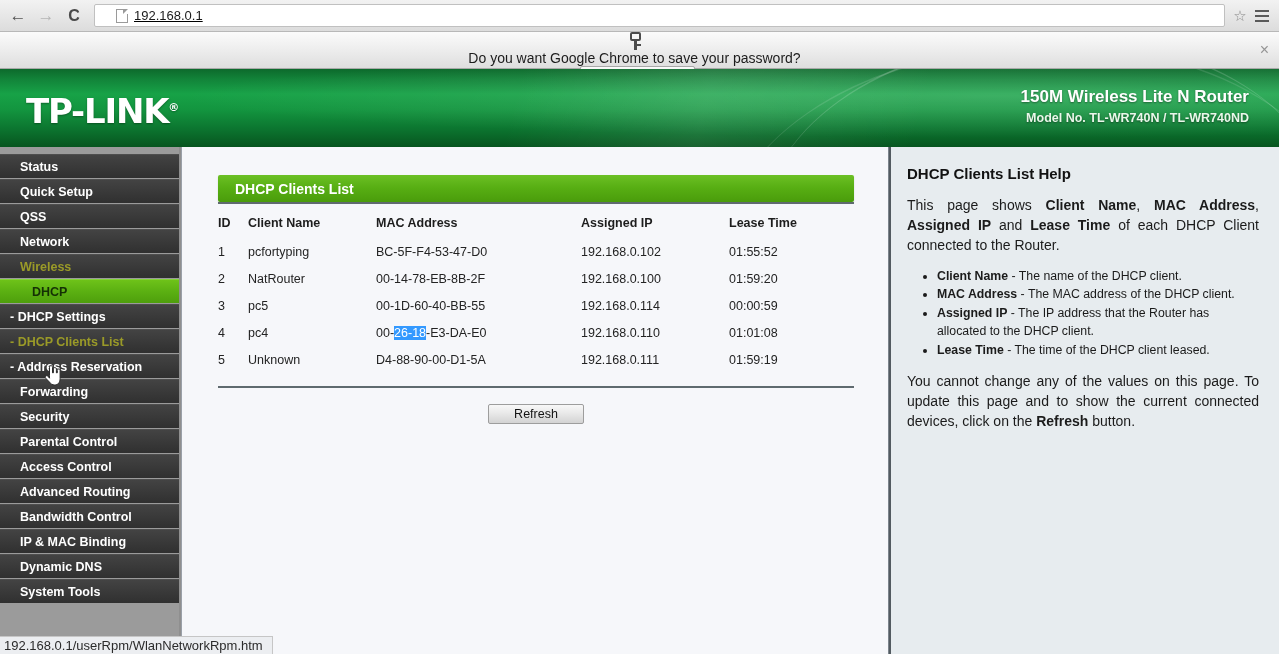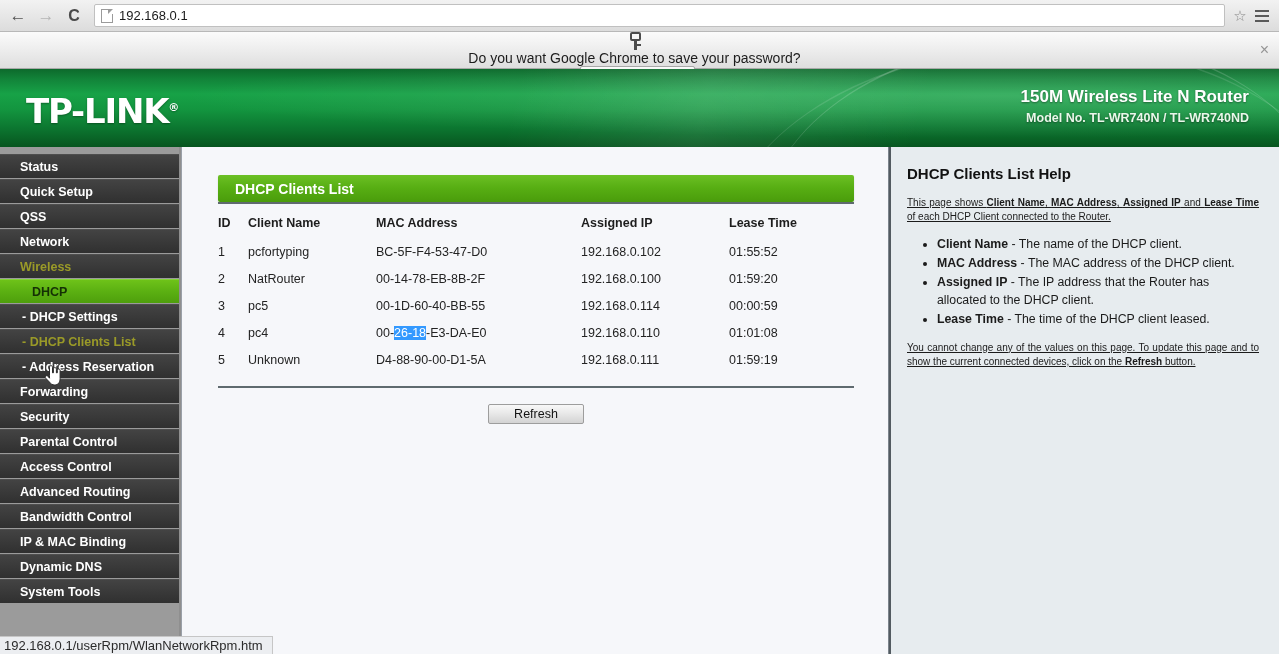--- a/index.html
+++ b/index.html
@@ -30,22 +30,23 @@
   .nav-btn.disabled { color: #b5b5b5; }
   .nav-btn.reload { font-size: 16px; font-weight: bold; color: #4a4a4a; }
 
   #omnibox {
     flex: 1 1 auto; height: 23px;
     background: #fff;
     border: 1px solid #c0c0c0;
     border-radius: 2px;
     margin: 0 4px 0 6px;
     display: flex; align-items: center;
-    padding: 0 4px;
+    padding: 0 19px;
     position: relative;
+    text-decoration: underline;
   }
   #page-doc-icon {
     width: 12px; height: 14px;
     border: 1px solid #9a9a9a;
     background: #fff;
     position: relative;
     margin: 0 6px 0 2px;
     flex: 0 0 auto;
   }
   #page-doc-icon:after {
@@ -191,21 +192,21 @@
     border-top: 1px solid #4e4e4e;
     text-align: right;
   }
   .menu-item.hovered { color: #9a9a28; }
   .menu-item.active {
     background: linear-gradient(to bottom, #6ec219 0%, #5bb012 50%, #4e9f0c 100%);
     color: #153005;
     border-top: 1px solid #84d437;
     padding-left: 32px;
   }
-  .menu-item.sub { padding-left: 22px; font-weight: bold; }
+  .menu-item.sub { padding-left: 10px; font-weight: bold; }
   .menu-item.sub.selected { color: #9a9a28; }
 
   
   #main-panel {
     flex: 1 1 auto;
     background: #f6f7fa;
     border-left: 1px solid #9aa0a8;
     border-right: 1px solid #7c848c;
     padding: 28px 30px 4px 36px;
     position: relative;
@@ -272,24 +273,23 @@
     border-left: 2px solid #525a60;
     padding: 18px 20px 0 16px;
     color: #1b1b1b;
   }
   #help-title {
     font-size: 15px; font-weight: bold; color: #121212;
     margin-bottom: 14px;
     font-family: "Liberation Sans", sans-serif;
   }
   .help-para {
-    font-size: 10px; line-height: 1.42; text-align: justify;
+    font-size: 14px; line-height: 1.42; text-align: justify;
     margin-bottom: 12px;
     font-family: "Liberation Sans", sans-serif;
-    text-decoration: underline;
   }
   #help-list { list-style: disc; margin: 0 0 12px 30px; }
   #help-list li {
     font-size: 12.3px; line-height: 1.45;
     margin-bottom: 1px;
     font-family: "Liberation Sans", sans-serif;
   }
   .b { font-weight: bold; }
 
   

